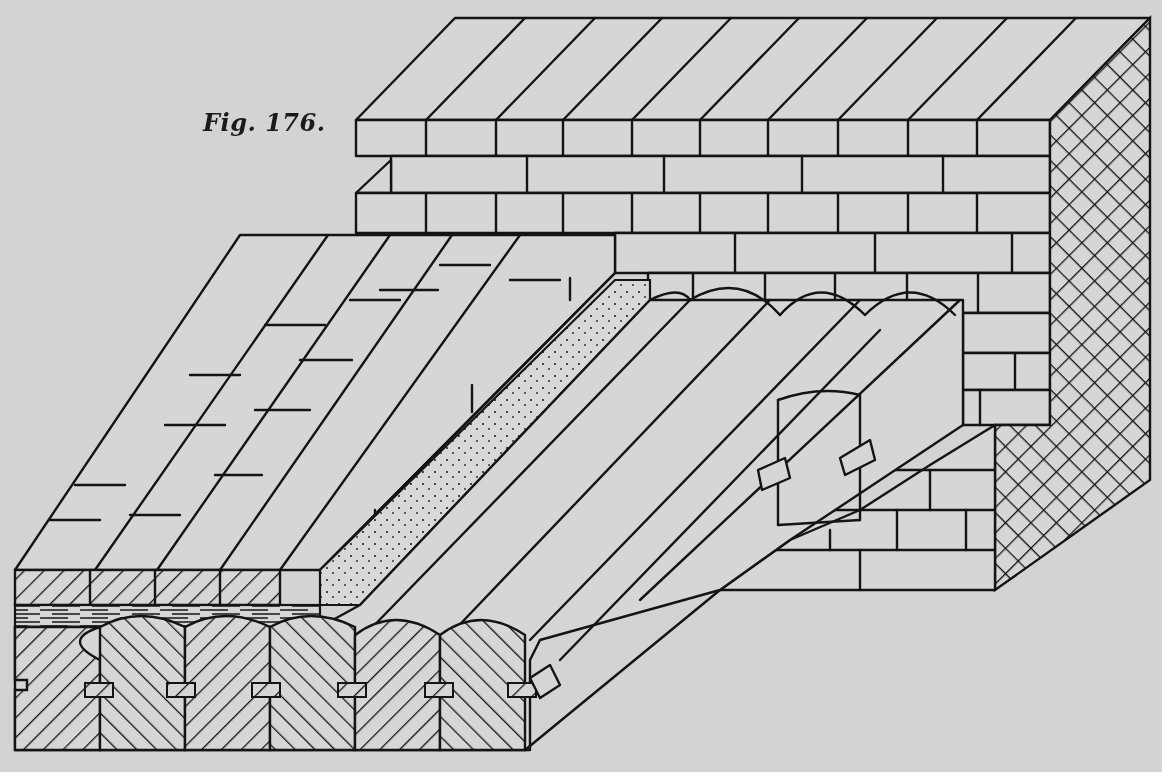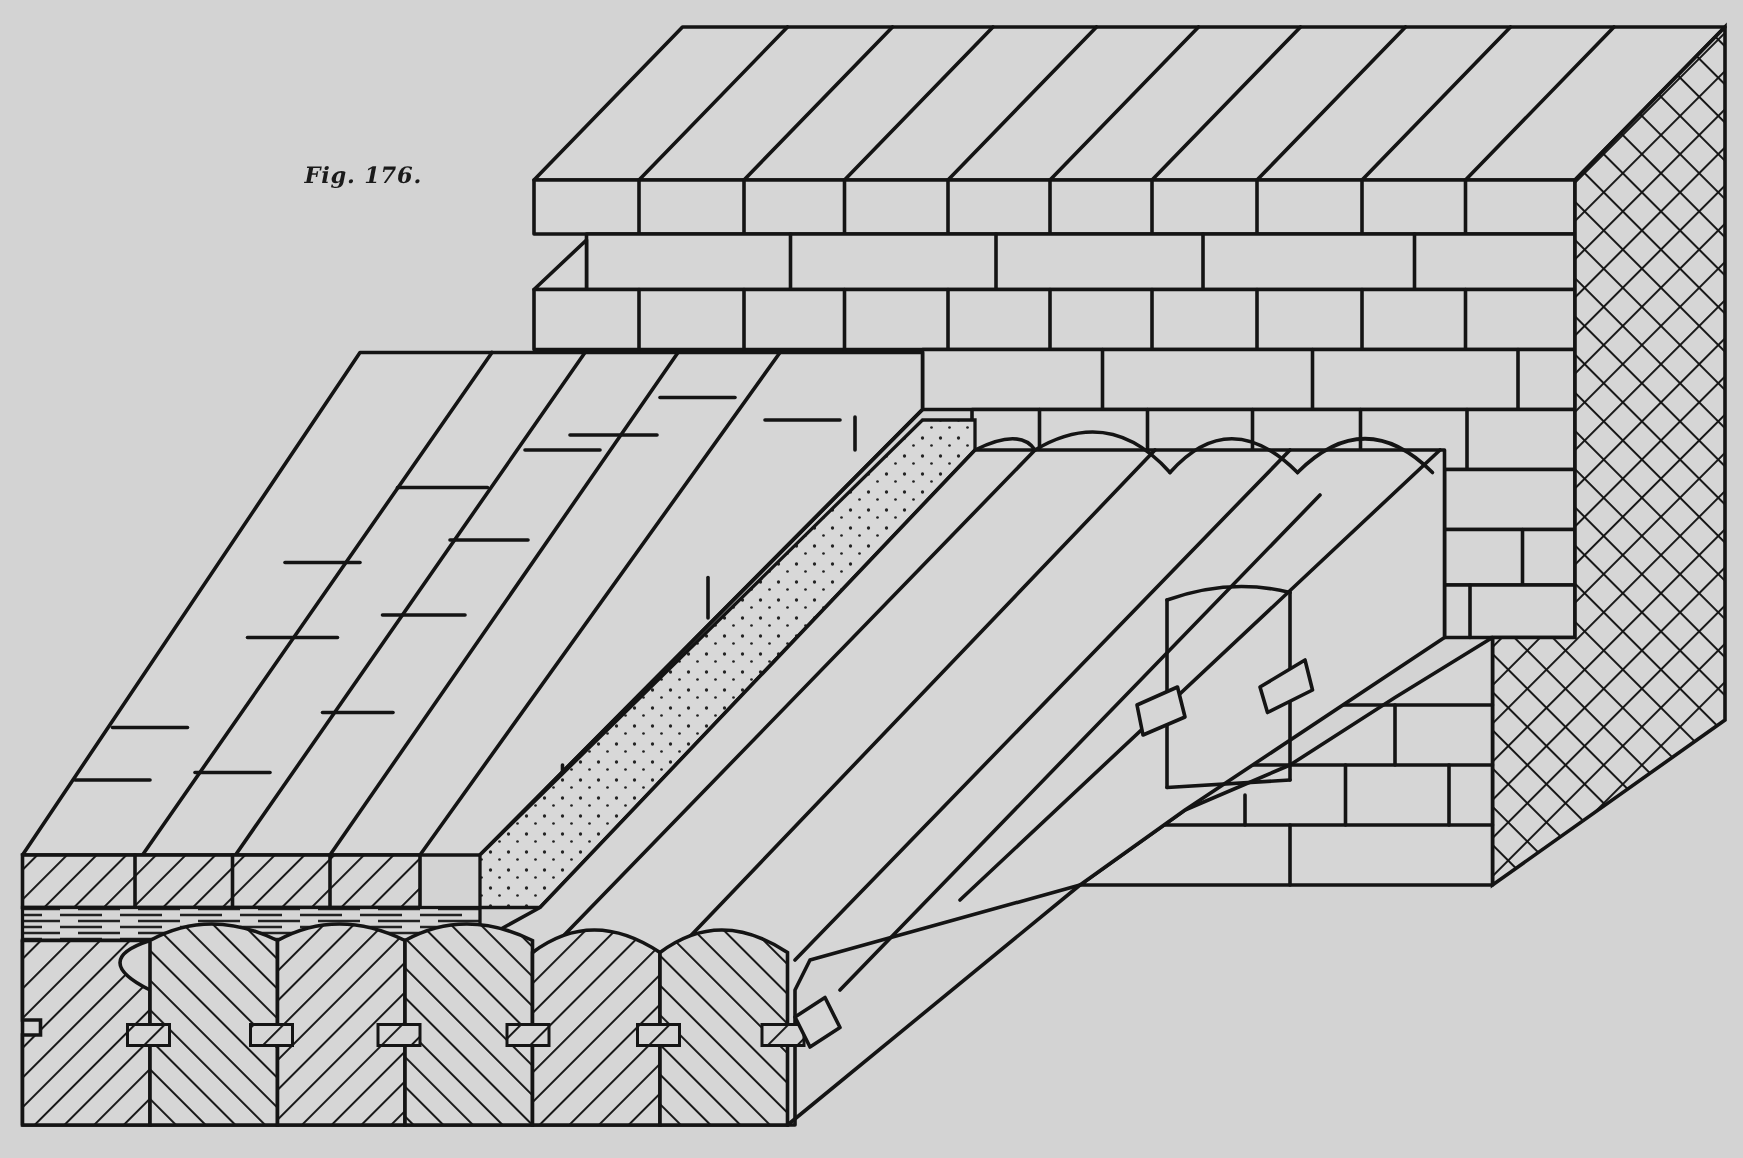--- a/index.html
+++ b/index.html
@@ -1,17 +1,17 @@
 <!DOCTYPE html>
 <html><head>
 <meta charset="utf-8">
 <style>
   html, body { margin:0; padding:0; }
   body { width:1162px; height:772px; background:#d3d3d3; overflow:hidden; position:relative; font-family:"DejaVu Serif", serif; }
-  #fig-label { position:absolute; left:203px; top:108px; font-family:"DejaVu Serif", serif; font-style:italic; font-weight:bold; font-size:15px; color:#1a1a1a; letter-spacing:0.5px; }
+  #fig-label { position:absolute; left:203px; top:108px; font-family:"DejaVu Serif", serif; font-style:italic; font-weight:bold; font-size:24px; color:#1a1a1a; letter-spacing:0.5px; }
   svg { position:absolute; left:0; top:0; }
   .ln { stroke:#141414; stroke-width:2.4; fill:none; stroke-linejoin:round; stroke-linecap:round; }
   .face { fill:#d6d6d6; stroke:#141414; stroke-width:2.4; stroke-linejoin:round; }
 </style>
 </head>
 <body>
 
 <div id="fig-label">Fig. 176.</div>
 
 <svg width="1162" height="772" viewBox="0 0 1162 772">

